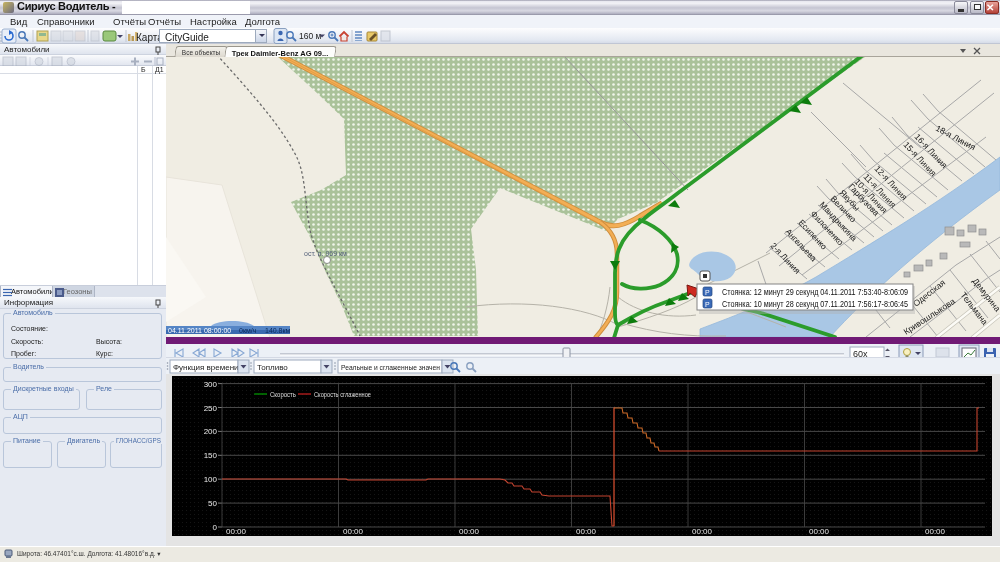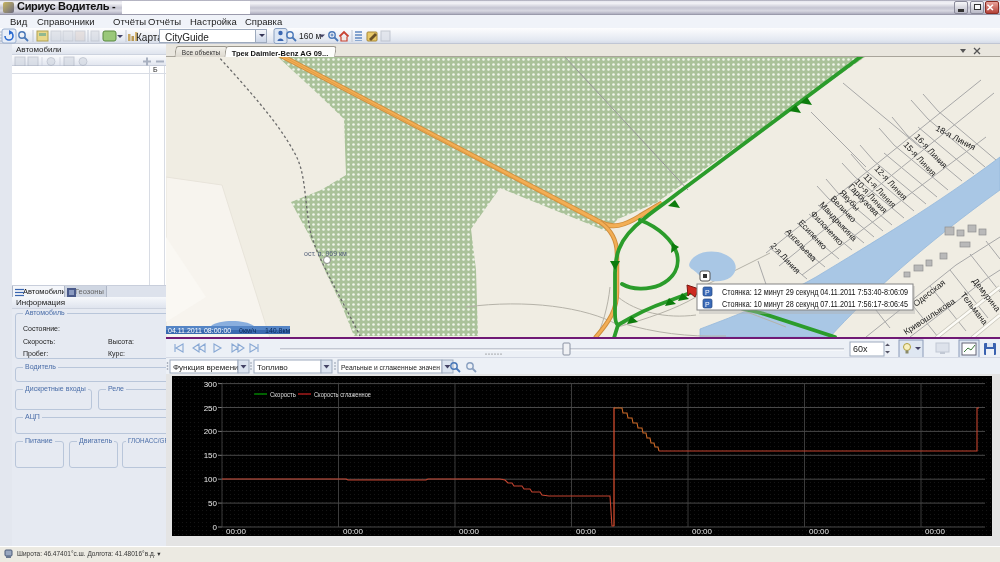--- a/index.html
+++ b/index.html
@@ -31,21 +31,21 @@
 #toolbar { left:0; top:28px; width:1000px; height:16px;
   background:linear-gradient(180deg,#fdfdfe,#e3e8f1 80%,#d6dce8);
   border-bottom:1px solid #c0c6d4; }
 #toolbar .lbl { position:absolute; top:3.5px; font-size:8.5px; color:#222; }
 .combo { position:absolute; background:#fff; border:1px solid #9daabd; font-size:10px; color:#222; }
 .combo .arr { position:absolute; right:0; top:0; bottom:0; width:11px;
   background:linear-gradient(180deg,#f4f6fa,#ccd6e8); border-left:1px solid #9daabd; }
 .combo .arr:after { content:""; position:absolute; left:3px; top:4px; border:3px solid transparent; border-top-color:#335; }
 
 
-#leftcol { left:12px; top:44px; width:180px; height:502px; background:#e6eaf2; border-right:1px solid #b8bfce; }
+#leftcol { left:0; top:44px; width:180px; height:502px; background:#e6eaf2; border-right:1px solid #b8bfce; }
 .phead { position:relative; height:11px; background:linear-gradient(180deg,#f6f8fb,#dfe4ee); color:#222; font-size:8px;
   border-bottom:1px solid #cdd3df; }
 .ptool { position:relative; height:11px; background:linear-gradient(180deg,#fafbfd,#e2e6ef); border-bottom:1px solid #c8cedb; }
 
 
 #carlist { position:relative; height:219px; background:#fff; }
 #carlist .col1 { position:absolute; left:137px; top:0; bottom:0; width:1px; background:#d8dce4; }
 #carlist .col2 { position:absolute; left:152px; top:0; bottom:0; width:1px; background:#d8dce4; }
 #carlist .hdr { position:absolute; left:0; top:0; right:0; height:8px; border-bottom:1px solid #d8dce4; background:#fff; font-size:7px; color:#222; }
 
@@ -61,21 +61,21 @@
 
 
 #tabrow { left:166px; top:44px; width:834px; height:13px; background:#e9e6de; border-bottom:1px solid #a8a49a; }
 .mtab { position:absolute; top:2px; height:11px; font-size:6.5px; padding:2px 6px 0; border:1px solid #9a968c; border-bottom:none;
   border-radius:3px 3px 0 0; background:linear-gradient(180deg,#f2f0ea,#ddd9cf); color:#333; transform:skewX(-8deg); }
 .mtab span { display:inline-block; transform:skewX(8deg); }
 .mtab.act { background:#fdfdfc; font-weight:bold; color:#111; font-size:7.5px; }
 #map { left:166px; top:57px; width:834px; height:280px; }
 
 
-#playrow { left:166px; top:337px; width:834px; height:20px; background:#ecf0f6; border-top:2px solid #701a75;text-align:right; }
+#playrow { left:166px; top:337px; width:834px; height:20px; background:#ecf0f6; border-top:7px solid #701a75;text-align:right; }
 #filterrow { left:166px; top:357px; width:834px; height:28px; background:#ecf0f6; border-top:1px solid #d4d9e4; border-bottom:1px solid #9aa0ae; }
 
 
 #chartwrap { left:166px; top:374px; width:834px; height:172px; background:#e9e9e9; }
 
 
 #statusbar { left:0; top:546px; width:1000px; height:16px; background:#eceae2; border-top:1px solid #fff; font-size:10px; color:#222; }
 </style>
 </head>
 <body>
@@ -88,21 +88,21 @@
   <div class="winbtn" style="right:32px;"></div>
   <div class="winbtn" id="btnrest" style="right:16px;"></div>
   <div class="winbtn" id="btnclose" style="right:1px;"></div>
 
   <div class="abs" id="menubar">
     <span style="left:10px;">Вид</span>
     <span style="left:37px;">Справочники</span>
     <span style="left:106px;margin-left:7px;">Отчёты</span>
     <span style="left:148px;">Отчёты</span>
     <span style="left:190px;">Настройка</span>
-    <span style="left:245px;">Справка</span>
+    <span style="left:245px;">Долгота</span>
   </div>
 
   <div class="abs" id="toolbar">
     <svg width="1000" height="16" style="position:absolute;left:0;top:0;">
       <g fill="#9aa2b4">
           <circle cx="1" cy="4" r="0.7"></circle>
           <circle cx="1" cy="7" r="0.7"></circle>
           <circle cx="1" cy="10" r="0.7"></circle>
           <circle cx="1" cy="13" r="0.7"></circle>
         </g>

